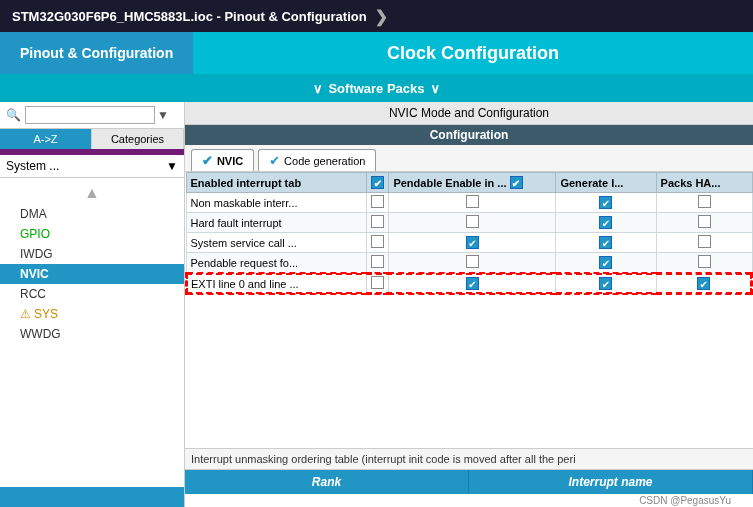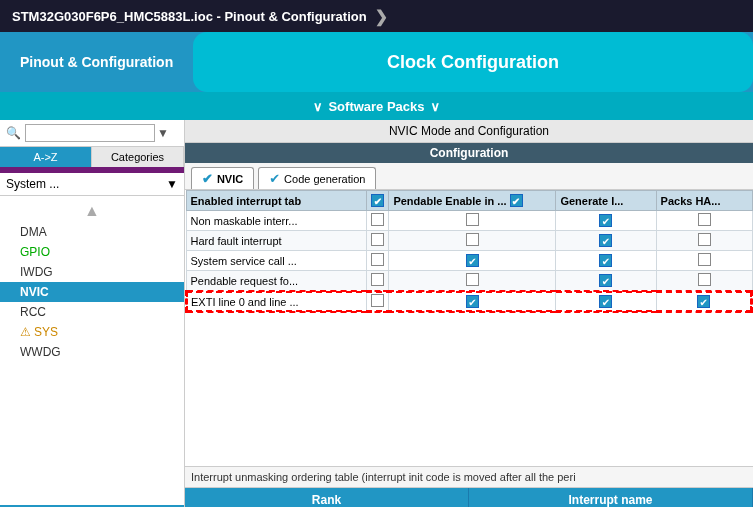--- a/index.html
+++ b/index.html
@@ -18,21 +18,21 @@
     }
     .title-bar .chevron {
       margin-left: 8px;
       color: #aaa;
       font-size: 16px;
     }
 
     
     .tab-bar {
       display: flex;
-      height: 60px;
+      height: 42px;
       background: #2196c4;
     }
     .tab-item {
       display: flex;
       align-items: center;
       justify-content: center;
       padding: 0 20px;
       font-size: 14px;
       font-weight: bold;
       cursor: pointer;
@@ -44,21 +44,20 @@
     }
     .tab-clock {
       background: #00bcd4;
       color: white;
       flex: 1;
       display: flex;
       align-items: center;
       justify-content: center;
       font-size: 18px;
       font-weight: bold;
-      border-radius: 14px;
     }
 
     
     .software-packs-bar {
       background: #00acc1;
       color: white;
       display: flex;
       align-items: center;
       justify-content: center;
       height: 28px;
@@ -230,20 +229,21 @@
     .notice-text {
       padding: 4px 6px;
       font-size: 11px;
       color: #333;
       background: #f5f5f5;
       border-top: 1px solid #ccc;
     }
     .bottom-bar {
       display: flex;
       border-top: 1px solid #ccc;
+      font-style: italic;
     }
     .bottom-cell {
       flex: 1;
       background: #2196c4;
       color: white;
       text-align: center;
       padding: 5px;
       font-size: 12px;
       font-weight: bold;
       border-right: 1px solid #1a7aad;

